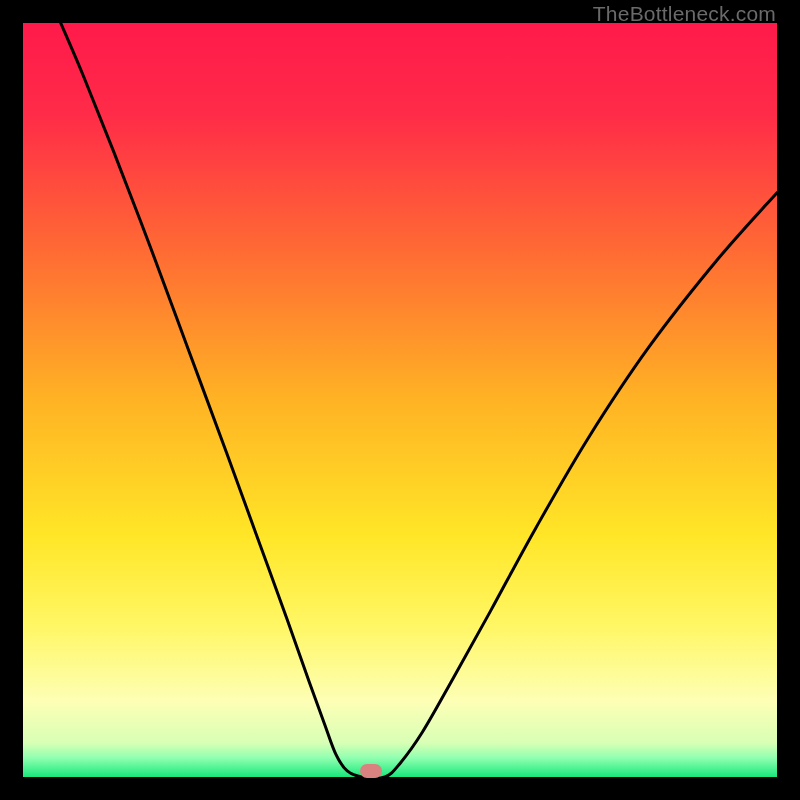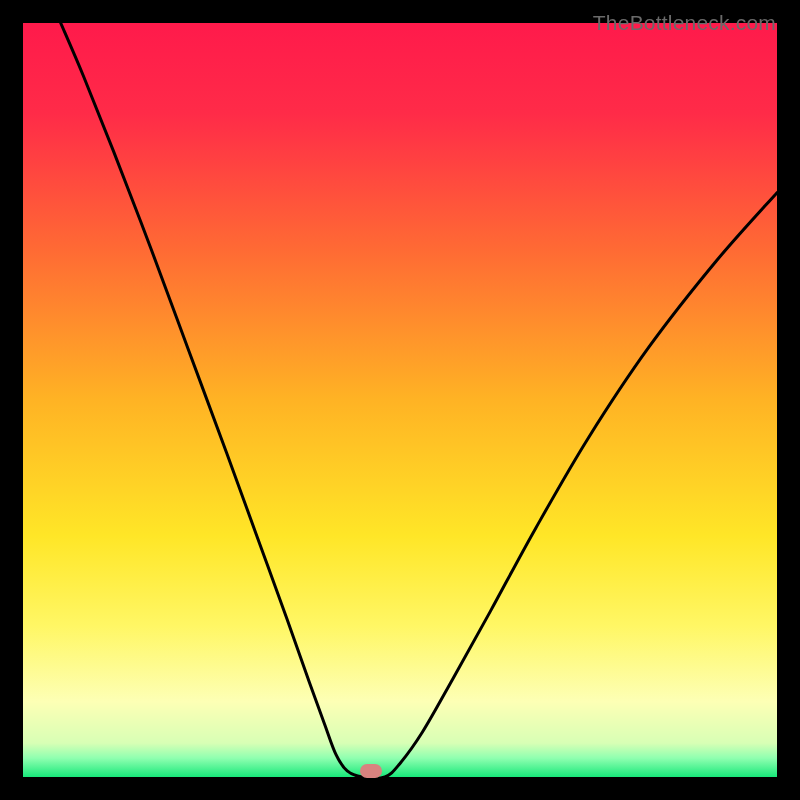--- a/index.html
+++ b/index.html
@@ -27,21 +27,20 @@
     height: 100%;
   }
   .watermark {
     position: absolute;
     top: 2px;
     right: 24px;
     color: #6a6a6a;
     font-size: 21px;
     font-weight: 500;
     letter-spacing: 0.2px;
-    margin-top: 9px;
   }
   svg.curve {
     position: absolute;
     left: 0;
     top: 0;
     width: 100%;
     height: 100%;
   }
   .marker {
     position: absolute;

